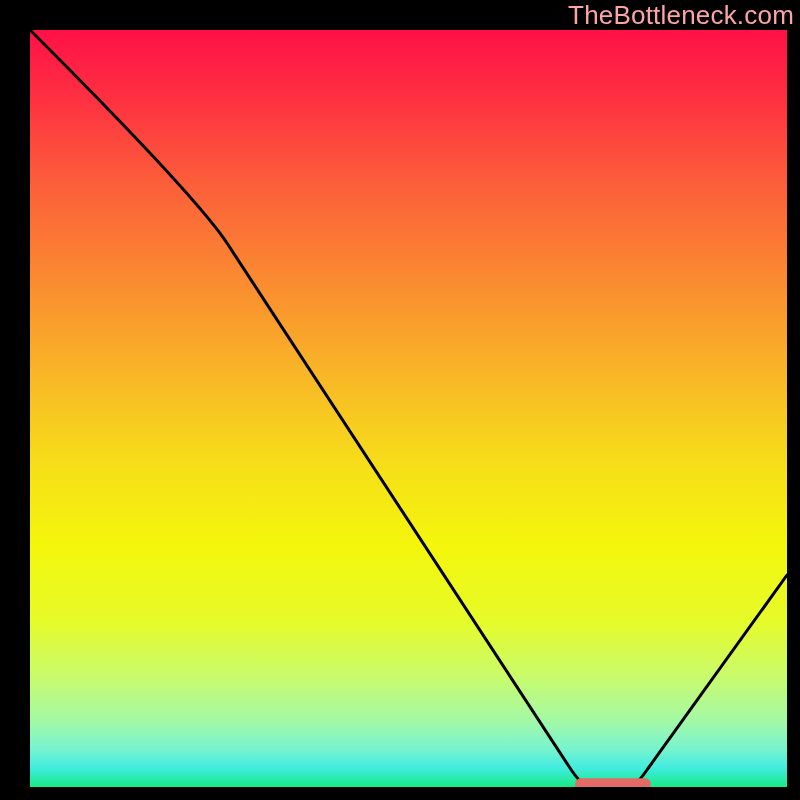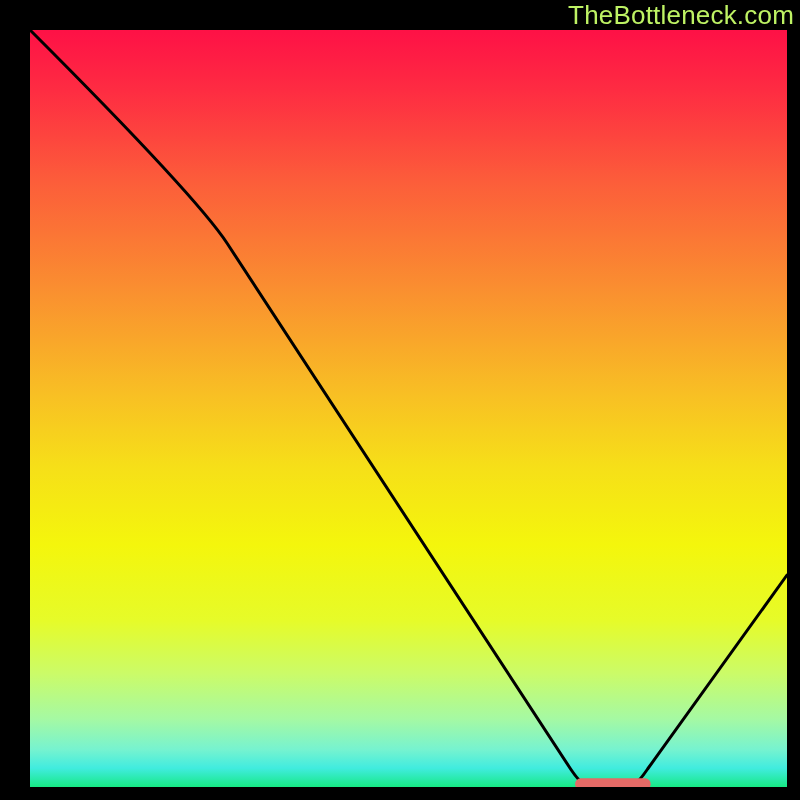--- a/index.html
+++ b/index.html
@@ -14,21 +14,21 @@
   .outer {
     position: relative;
     width: 800px;
     height: 800px;
     background: #000000;
   }
   .watermark {
     position: absolute;
     top: 0;
     right: 6px;
-    color: #bef264;
+    color: #fca5a5;
     font-size: 26px;
     font-weight: 400;
     letter-spacing: 0.2px;
     z-index: 20;
     user-select: none;
   }
   .plot {
     position: absolute;
     left: 30px;
     top: 30px;

